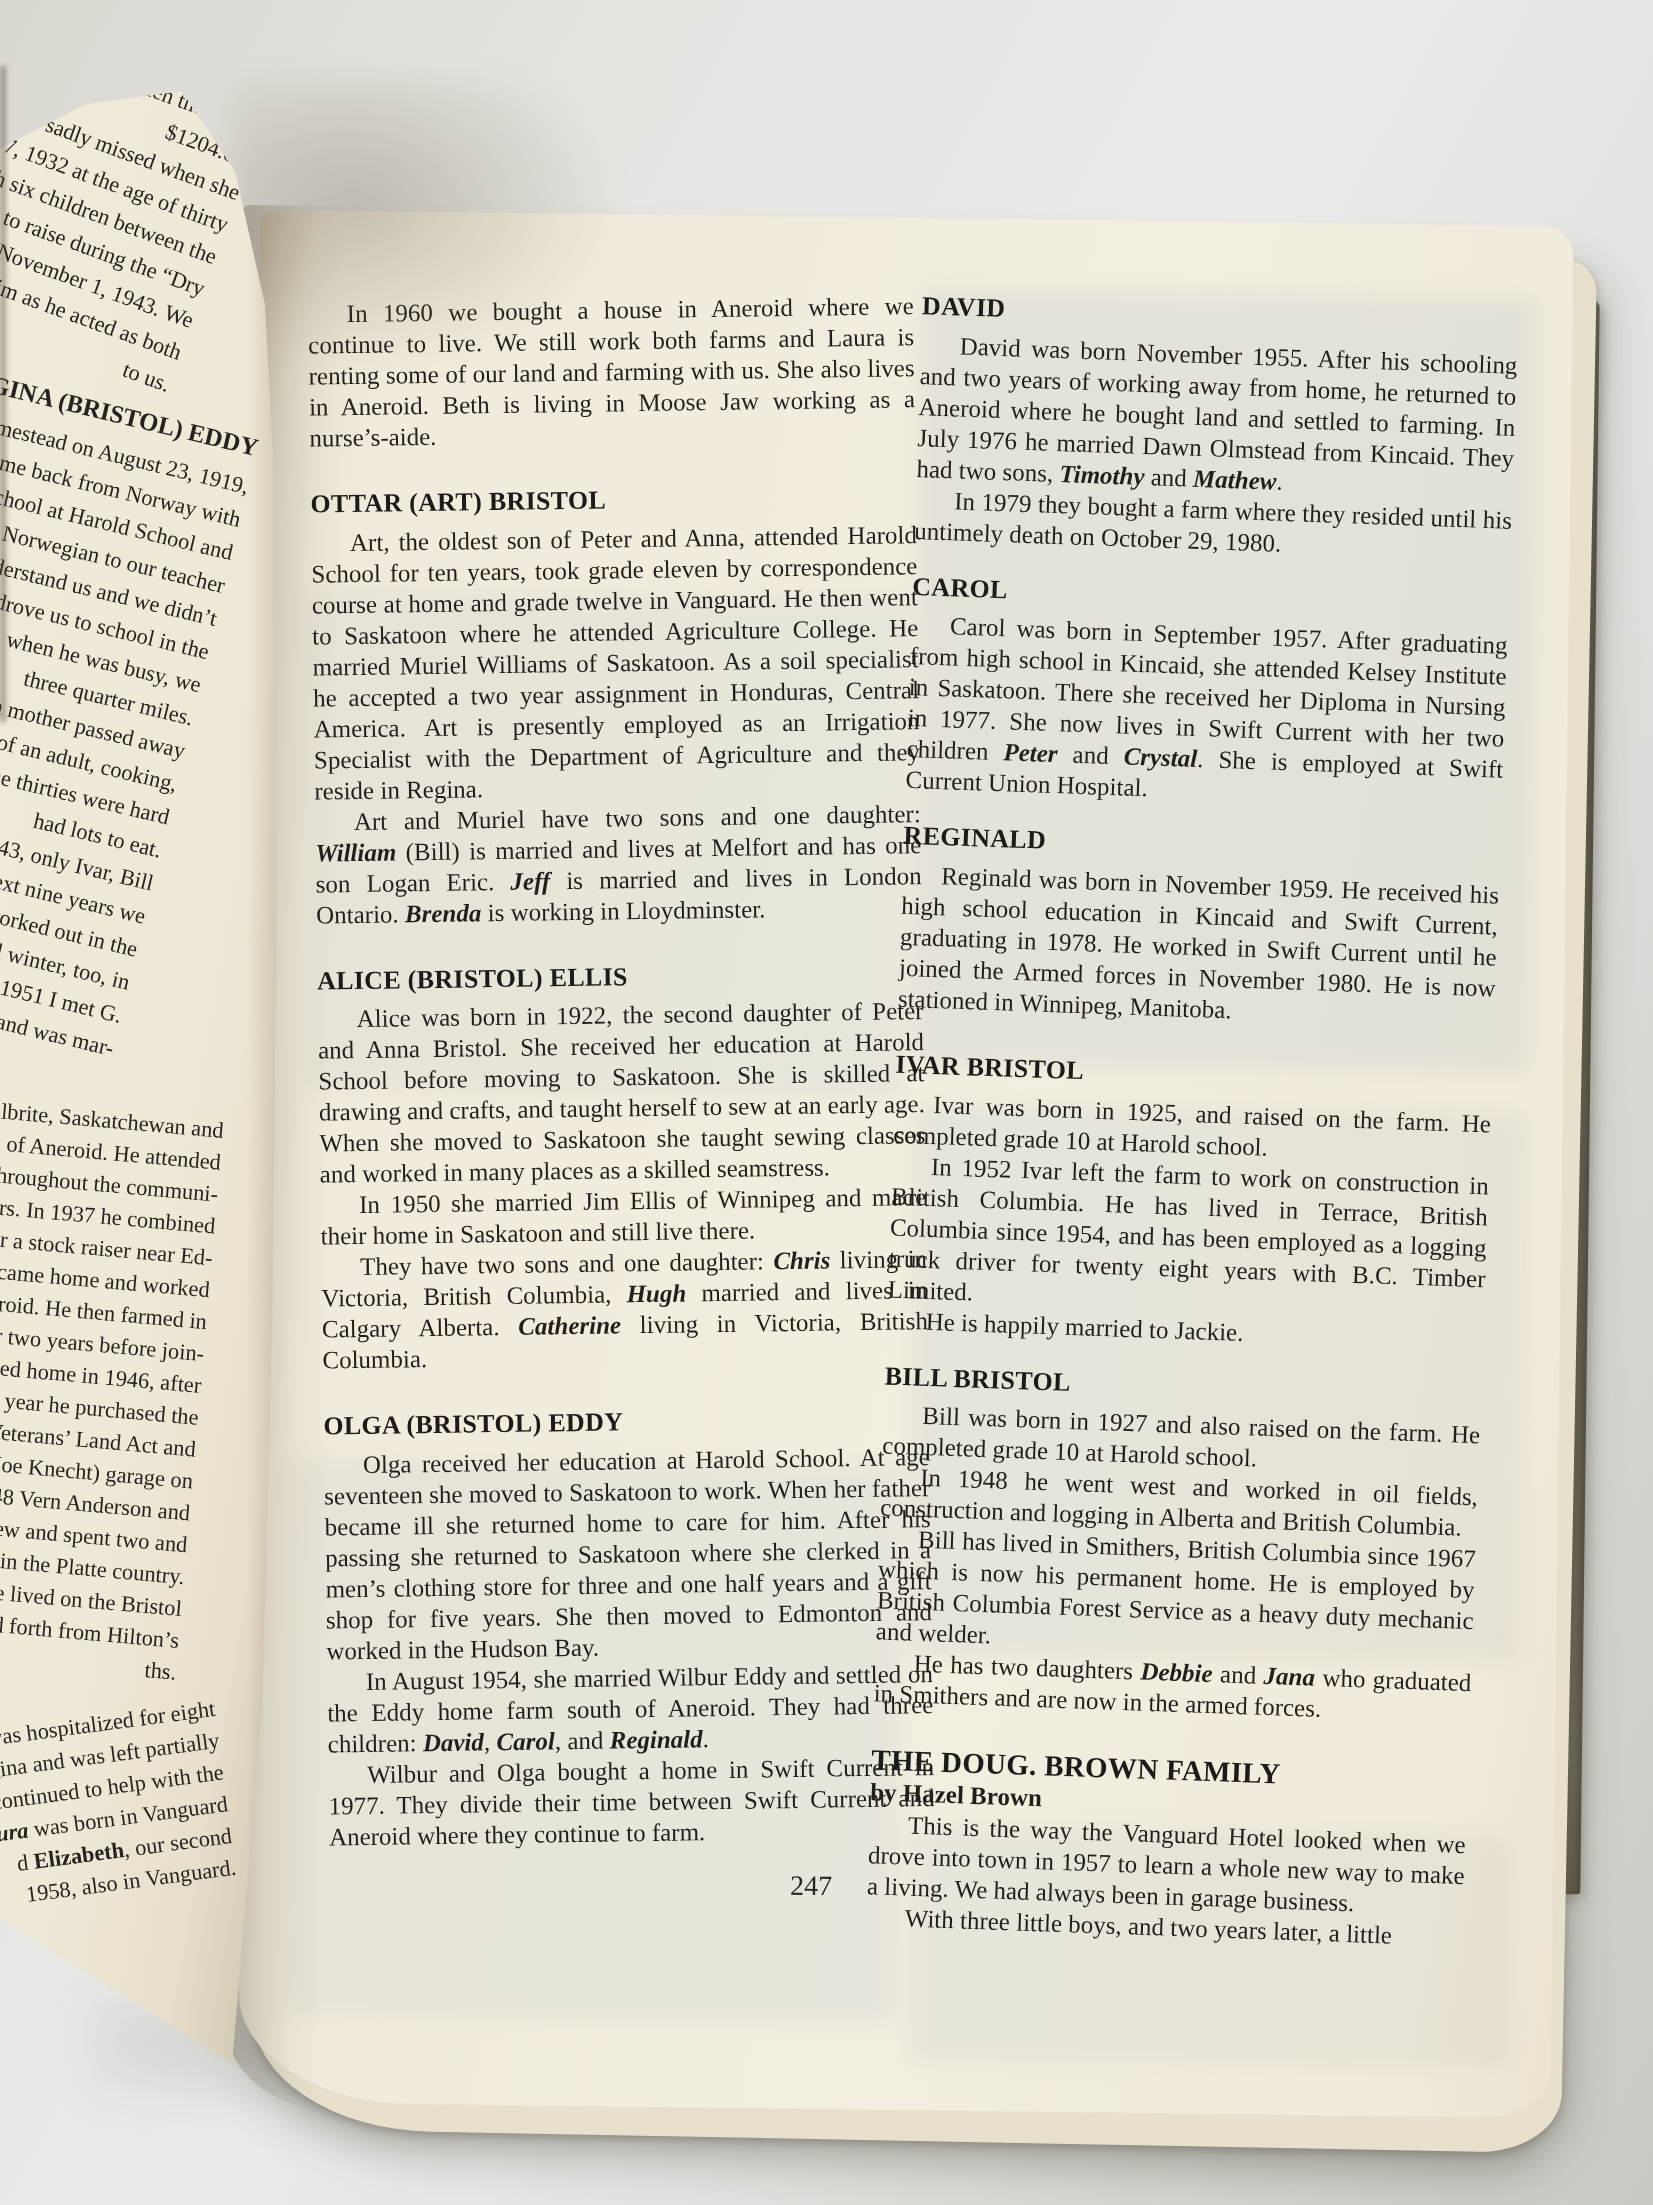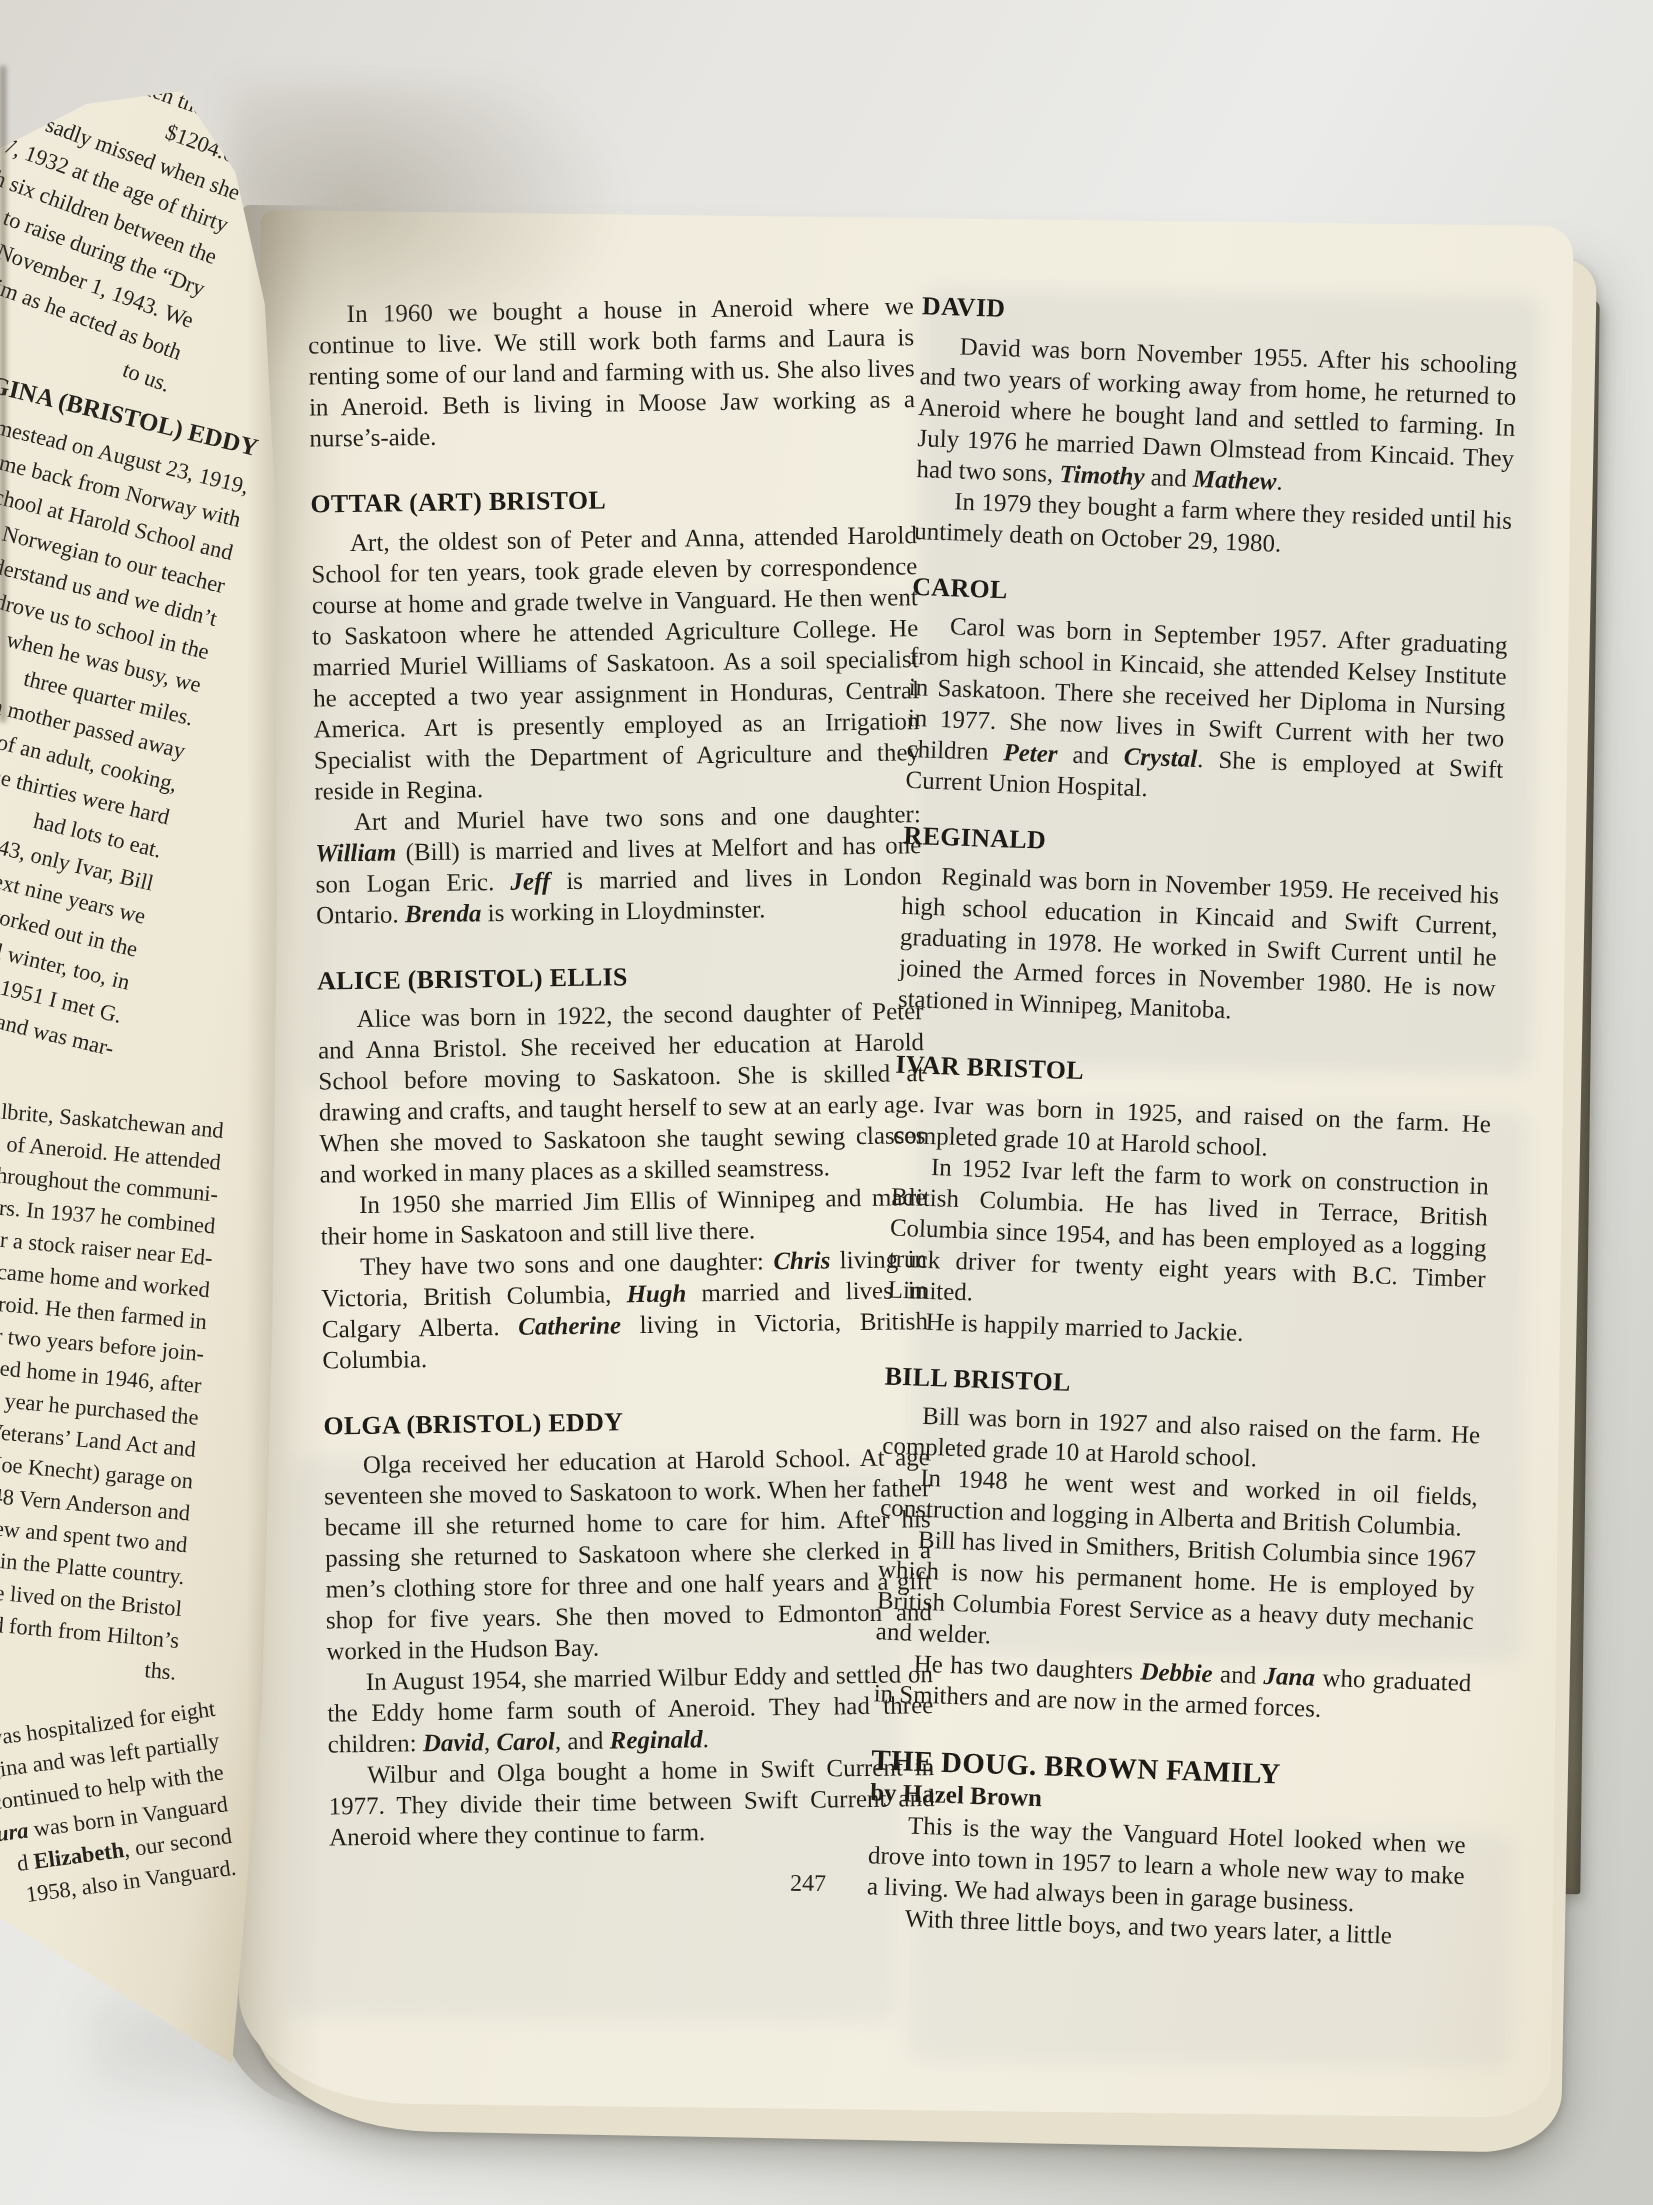--- a/index.html
+++ b/index.html
@@ -50,21 +50,21 @@
 
   .bodytext{font-size:25px;line-height:31px;text-align:justify;}
   .bodytext p{margin:0;text-indent:39px;}
   .sect{margin-top:35px;}
   .sect-tight{margin-top:25px;}
   h3{font-size:26px;line-height:31px;margin:0 0 7.7px 0;letter-spacing:0.3px;color:#1d1b17;}
   h2{font-size:29px;line-height:33px;margin:0;letter-spacing:0.3px;color:#1d1b17;}
   .byline{font-weight:bold;font-size:25px;line-height:32px;margin:0 0 4.4px 0;}
   .bi{font-weight:bold;font-style:italic;}
   .b{font-weight:bold;}
-  .page-number{position:absolute;left:550px;top:1653px;font-size:24px;color:#2a2722;}
+  .page-number{position:absolute;left:550px;top:1653px;font-size:28px;color:#2a2722;}
 
   .left-page{position:absolute;left:-3.3px;top:19.7px;width:298px;height:2107px;
     background:linear-gradient(100deg,#f0ebda 0%,#eee8d6 58%,#e6dfcc 78%,#d4cbb3 89%,#bbb094 96%,#a89d81 100%);
     clip-path:polygon(0% 6.2%,30% 4.0%,62% 3.4%,80% 7.2%,90% 13.5%,93.5% 23%,94% 42%,92.5% 62%,89% 80%,79% 97%,0% 90%);
     overflow:hidden;}
   .left-page::after{content:"";position:absolute;right:0;top:0;width:49px;height:100%;
     background:linear-gradient(90deg,transparent,rgba(92,80,56,0.30));}
   .lp-block{position:absolute;width:930px;text-align:right;color:#26231e;}
   .lp-line{font-size:22.4px;line-height:34px;white-space:nowrap;}
   .lp-head{font-weight:bold;font-size:25px;line-height:46px;white-space:nowrap;}

